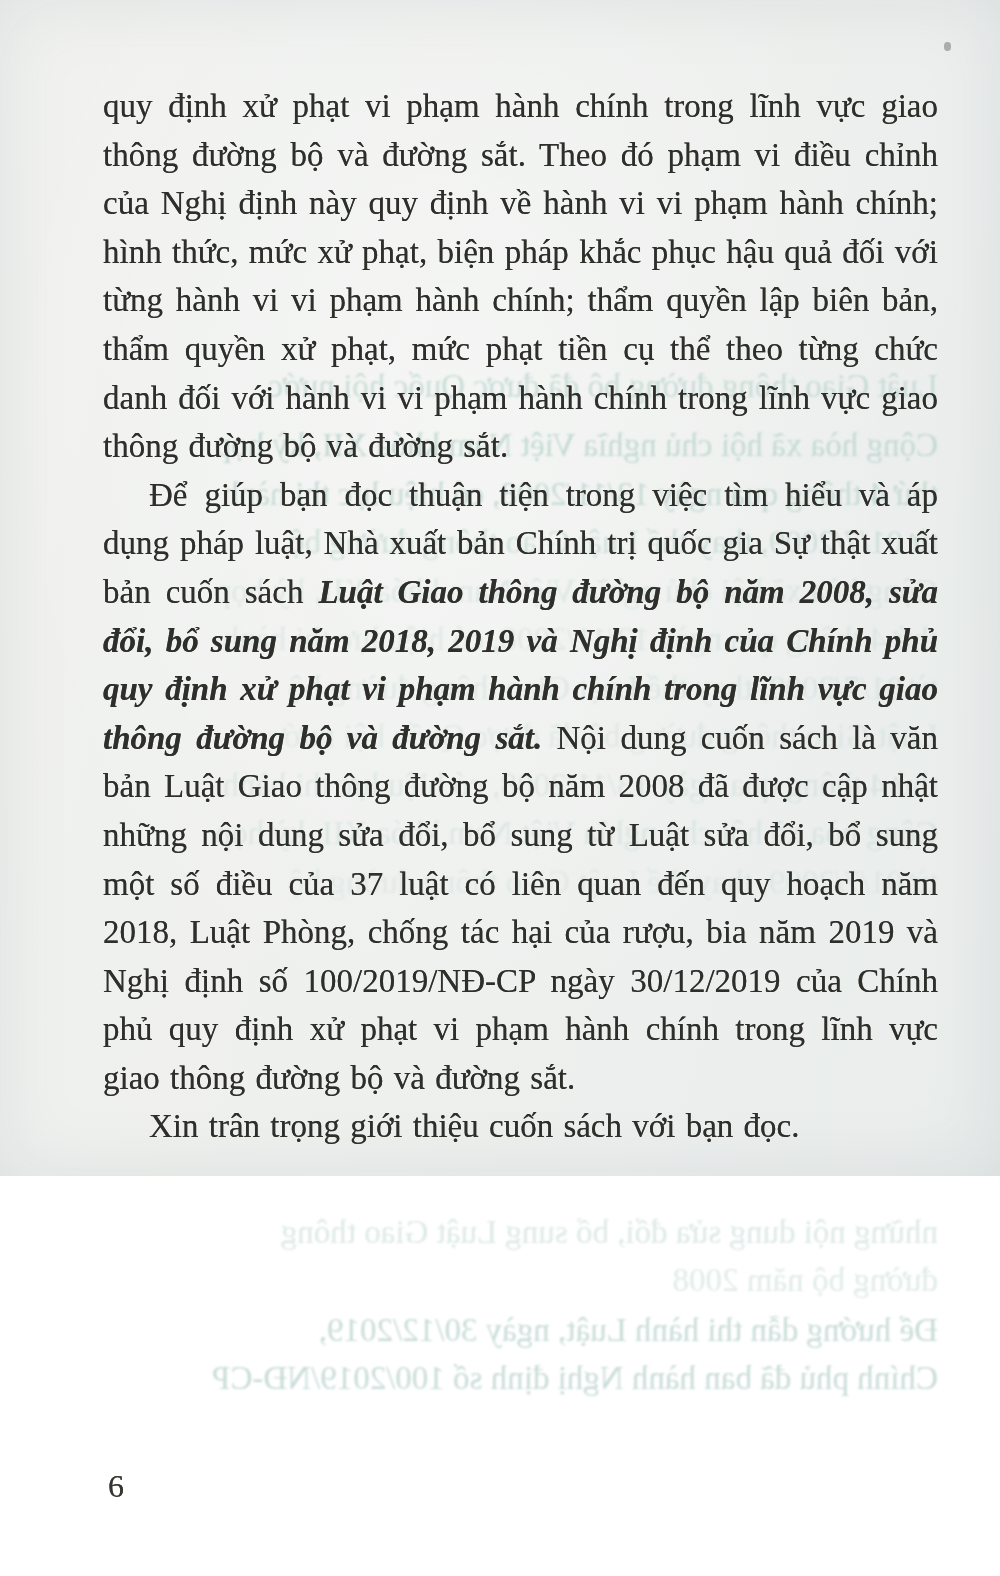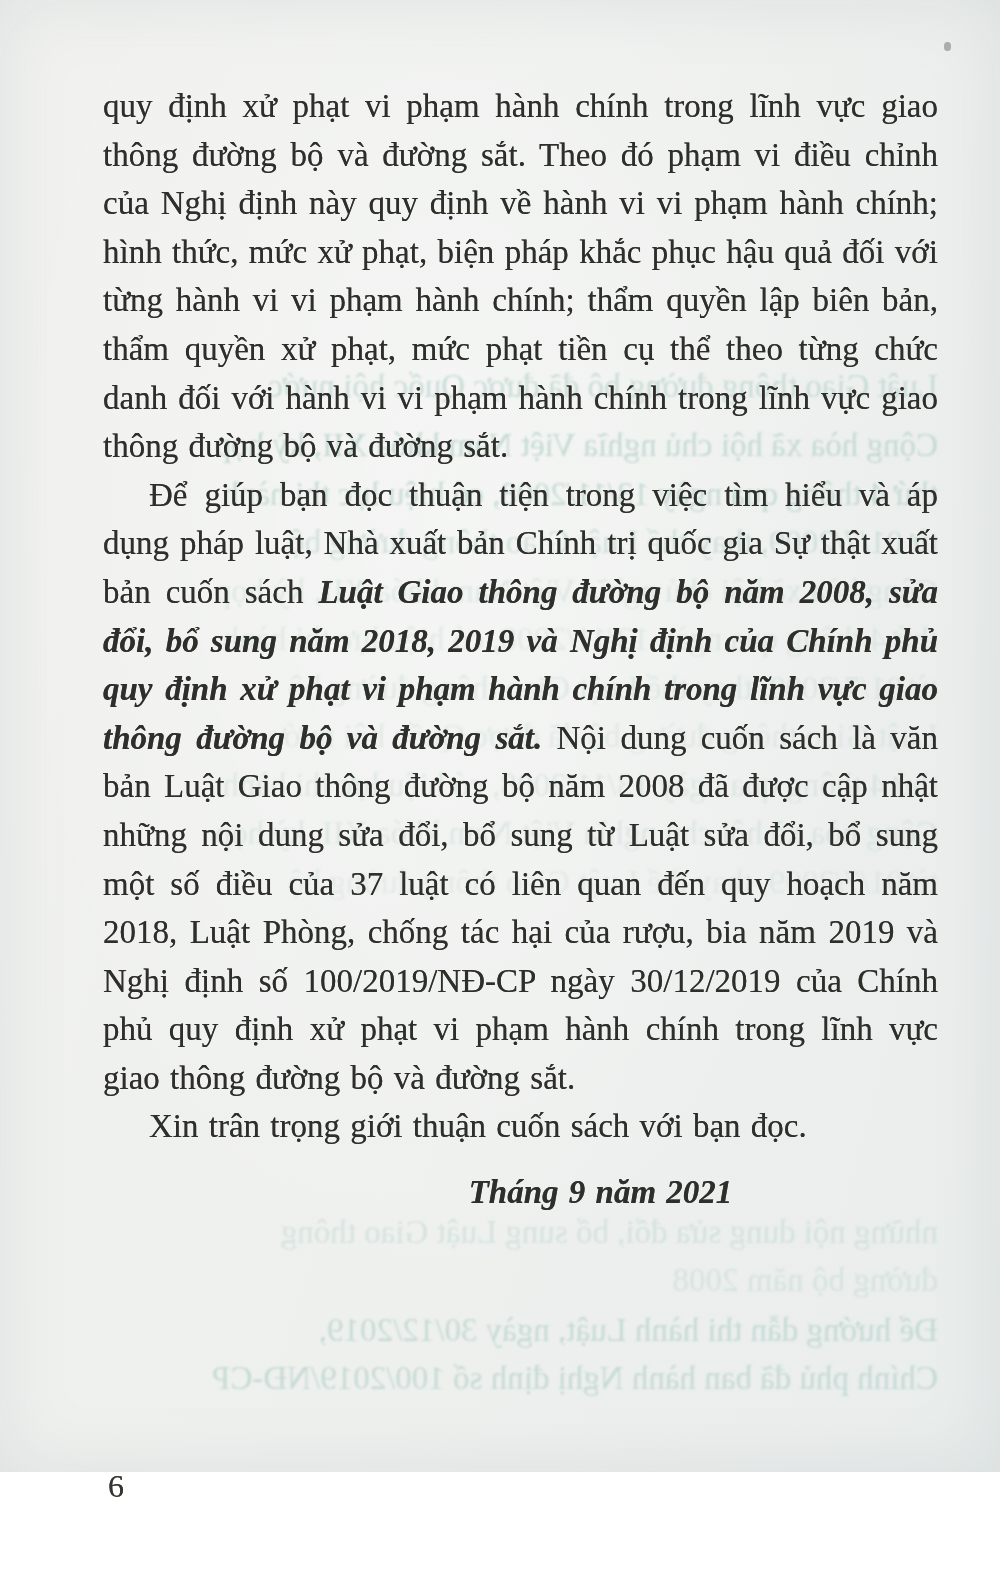--- a/index.html
+++ b/index.html
@@ -3,21 +3,21 @@
 <meta charset="utf-8">
 <style>
   html, body { margin: 0; padding: 0; }
   body {
     width: 1000px; height: 1576px;
     font-family: "Liberation Serif", "DejaVu Serif", serif;
     overflow: hidden;
   }
   .page {
     position: relative;
-    width: 1000px; height: 1472px;
+    width: 1000px; height: 1176px;
     background:
       radial-gradient(ellipse at 45% 35%, rgba(255,255,255,.35), rgba(255,255,255,0) 60%),
       linear-gradient(105deg, #f1f2f0 0%, #eef0ee 55%, #e9edec 100%);
     box-shadow: inset 0 0 70px rgba(115,128,134,.14);
   }
   
   .bleed-layer {
     position: absolute; left: 103px; top: 0;
     width: 835px; height: 1576px;
     z-index: 1; pointer-events: none;
@@ -90,21 +90,20 @@
       <div class="bleed-line" style="top: 1258px; opacity: 0.5;">đường bộ năm 2008</div>
       <div class="bleed-line" style="top: 1308px; opacity: 0.88;">Để hướng dẫn thi hành Luật, ngày 30/12/2019,</div>
       <div class="bleed-line" style="top: 1356px; opacity: 0.88;">Chính phủ đã ban hành Nghị định số 100/2019/NĐ-CP</div>
     </div>
 
   <div class="speck"></div>
 
   <main class="body-col">
     <p><span>quy định xử phạt vi phạm hành chính trong lĩnh vực giao thông đường bộ và đường sắt. Theo đó phạm vi điều chỉnh của Nghị định này quy định về hành vi vi phạm hành chính; hình thức, mức xử phạt, biện pháp khắc phục hậu quả đối với từng hành vi vi phạm hành chính; thẩm quyền lập biên bản, thẩm quyền xử phạt, mức phạt tiền cụ thể theo từng chức danh đối với hành vi vi phạm hành chính trong lĩnh vực giao thông đường bộ và đường sắt.</span></p>
     <p class="indent"><span>Để giúp bạn đọc thuận tiện trong việc tìm hiểu và áp dụng pháp luật, Nhà xuất bản Chính trị quốc gia Sự thật xuất bản cuốn sách </span><span class="bi">Luật Giao thông đường bộ năm 2008, sửa đổi, bổ sung năm 2018, 2019 và Nghị định của Chính phủ quy định xử phạt vi phạm hành chính trong lĩnh vực giao thông đường bộ và đường sắt.</span><span> Nội dung cuốn sách là văn bản Luật Giao thông đường bộ năm 2008 đã được cập nhật những nội dung sửa đổi, bổ sung từ Luật sửa đổi, bổ sung một số điều của 37 luật có liên quan đến quy hoạch năm 2018, Luật Phòng, chống tác hại của rượu, bia năm 2019 và Nghị định số 100/2019/NĐ-CP ngày 30/12/2019 của Chính phủ quy định xử phạt vi phạm hành chính trong lĩnh vực giao thông đường bộ và đường sắt.</span></p>
-    <p class="indent">Xin trân trọng giới thuận cuốn sách với bạn đọc.</p>
+    <p class="indent">Xin trân trọng giới thiệu cuốn sách với bạn đọc.</p>
 
-    <div class="dateline">Tháng 9 năm 2021</div>
 
   </main>
 
   <div class="page-number">6</div>
 
 </div>
 
 </body></html>

